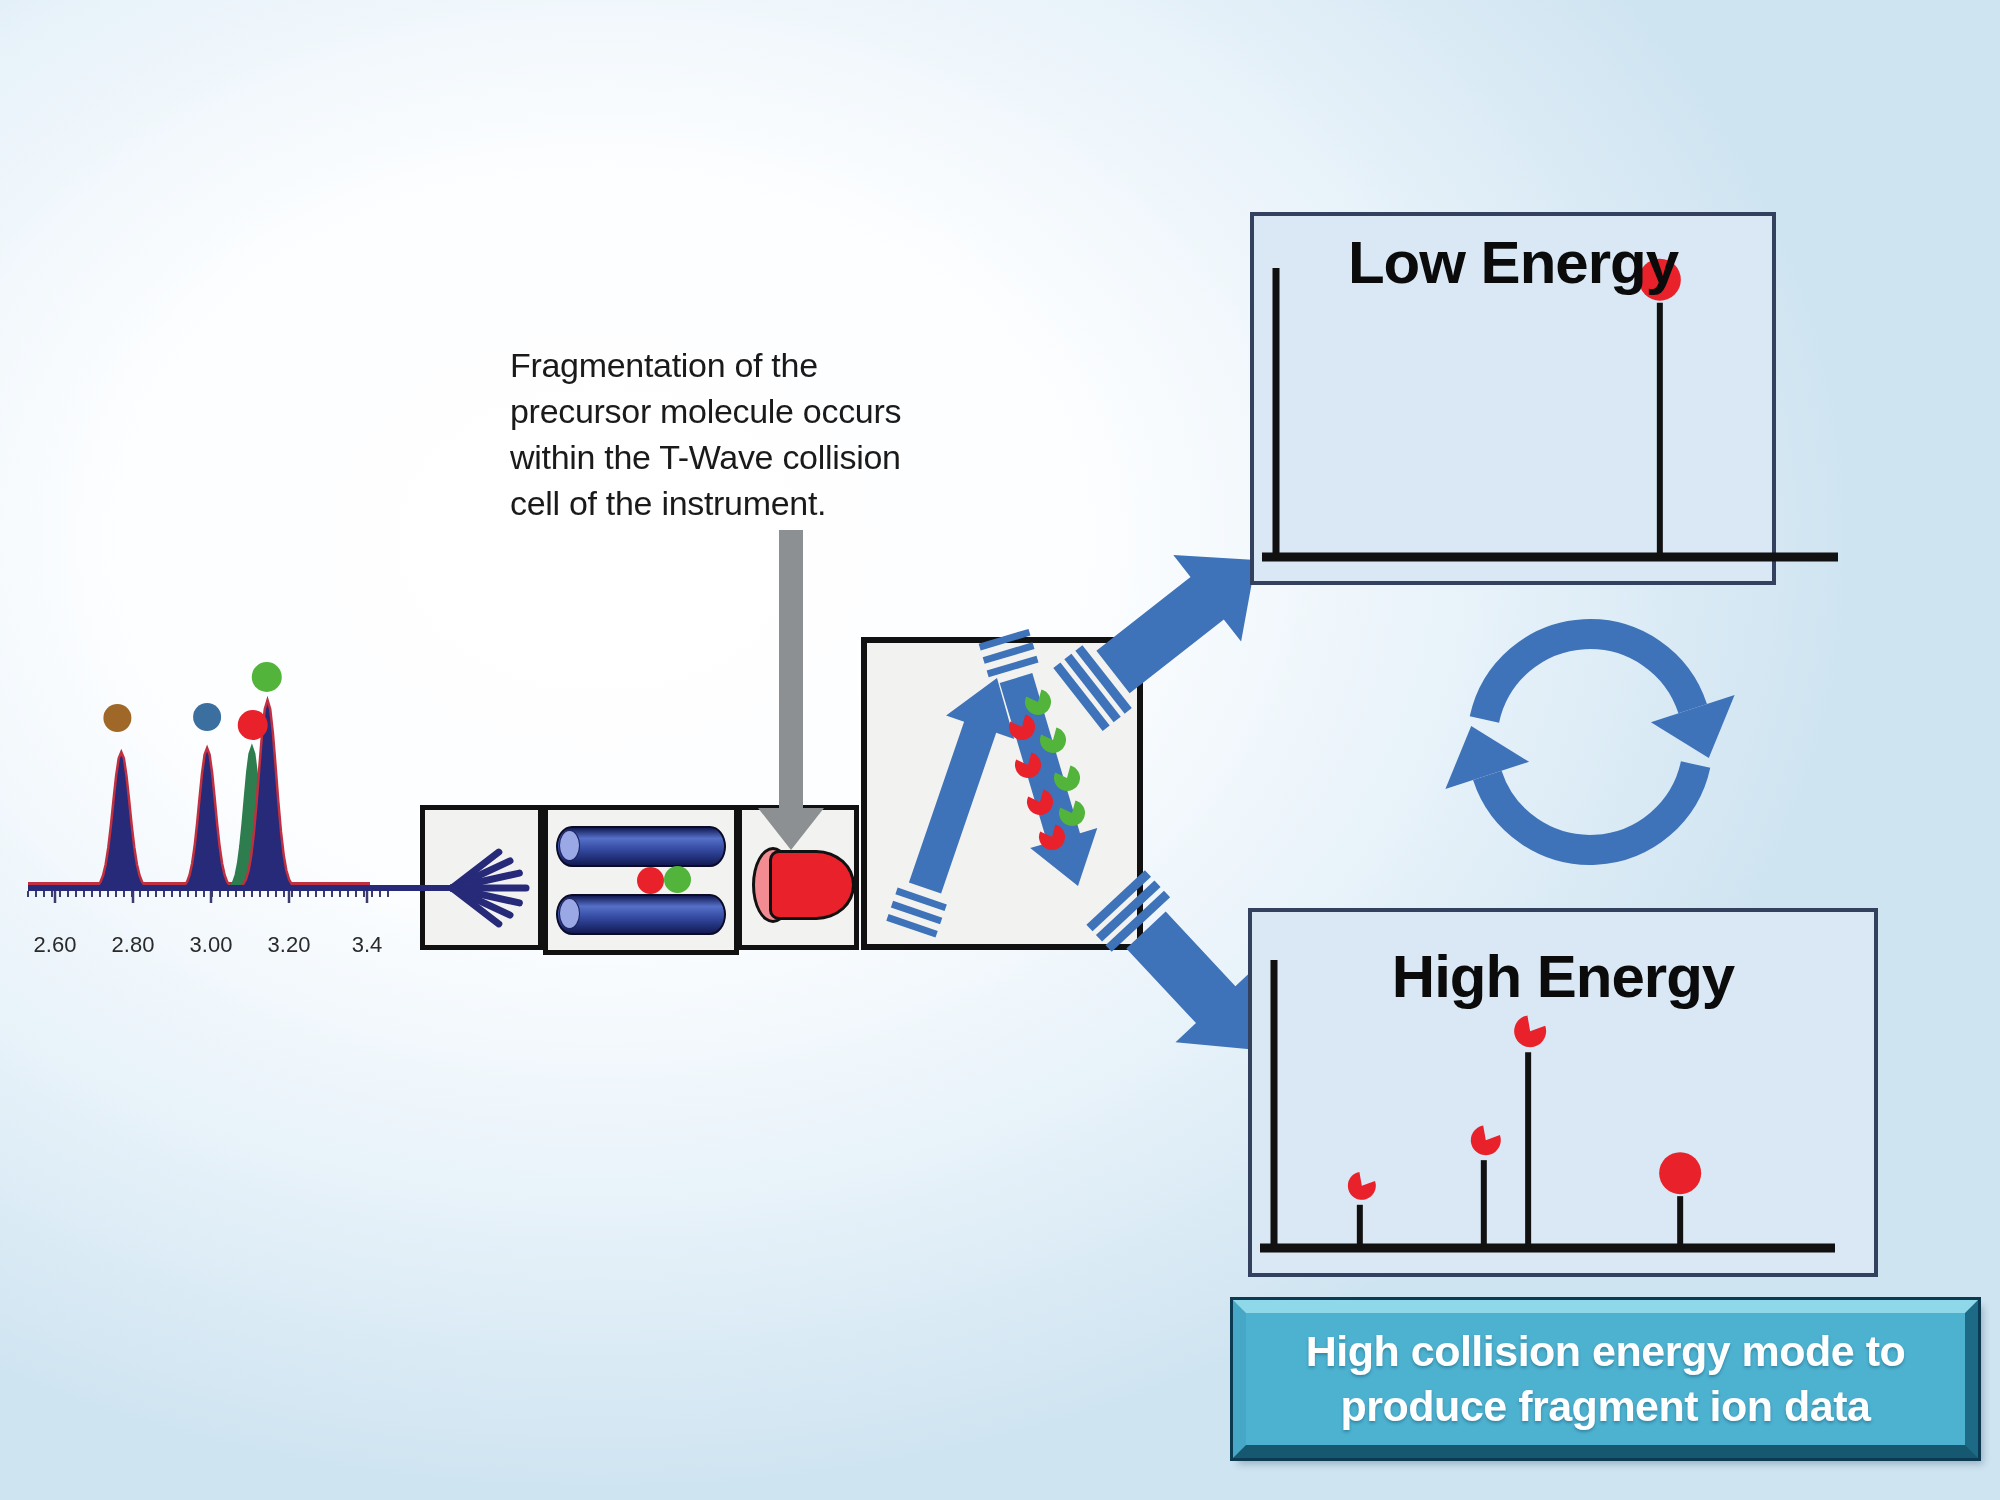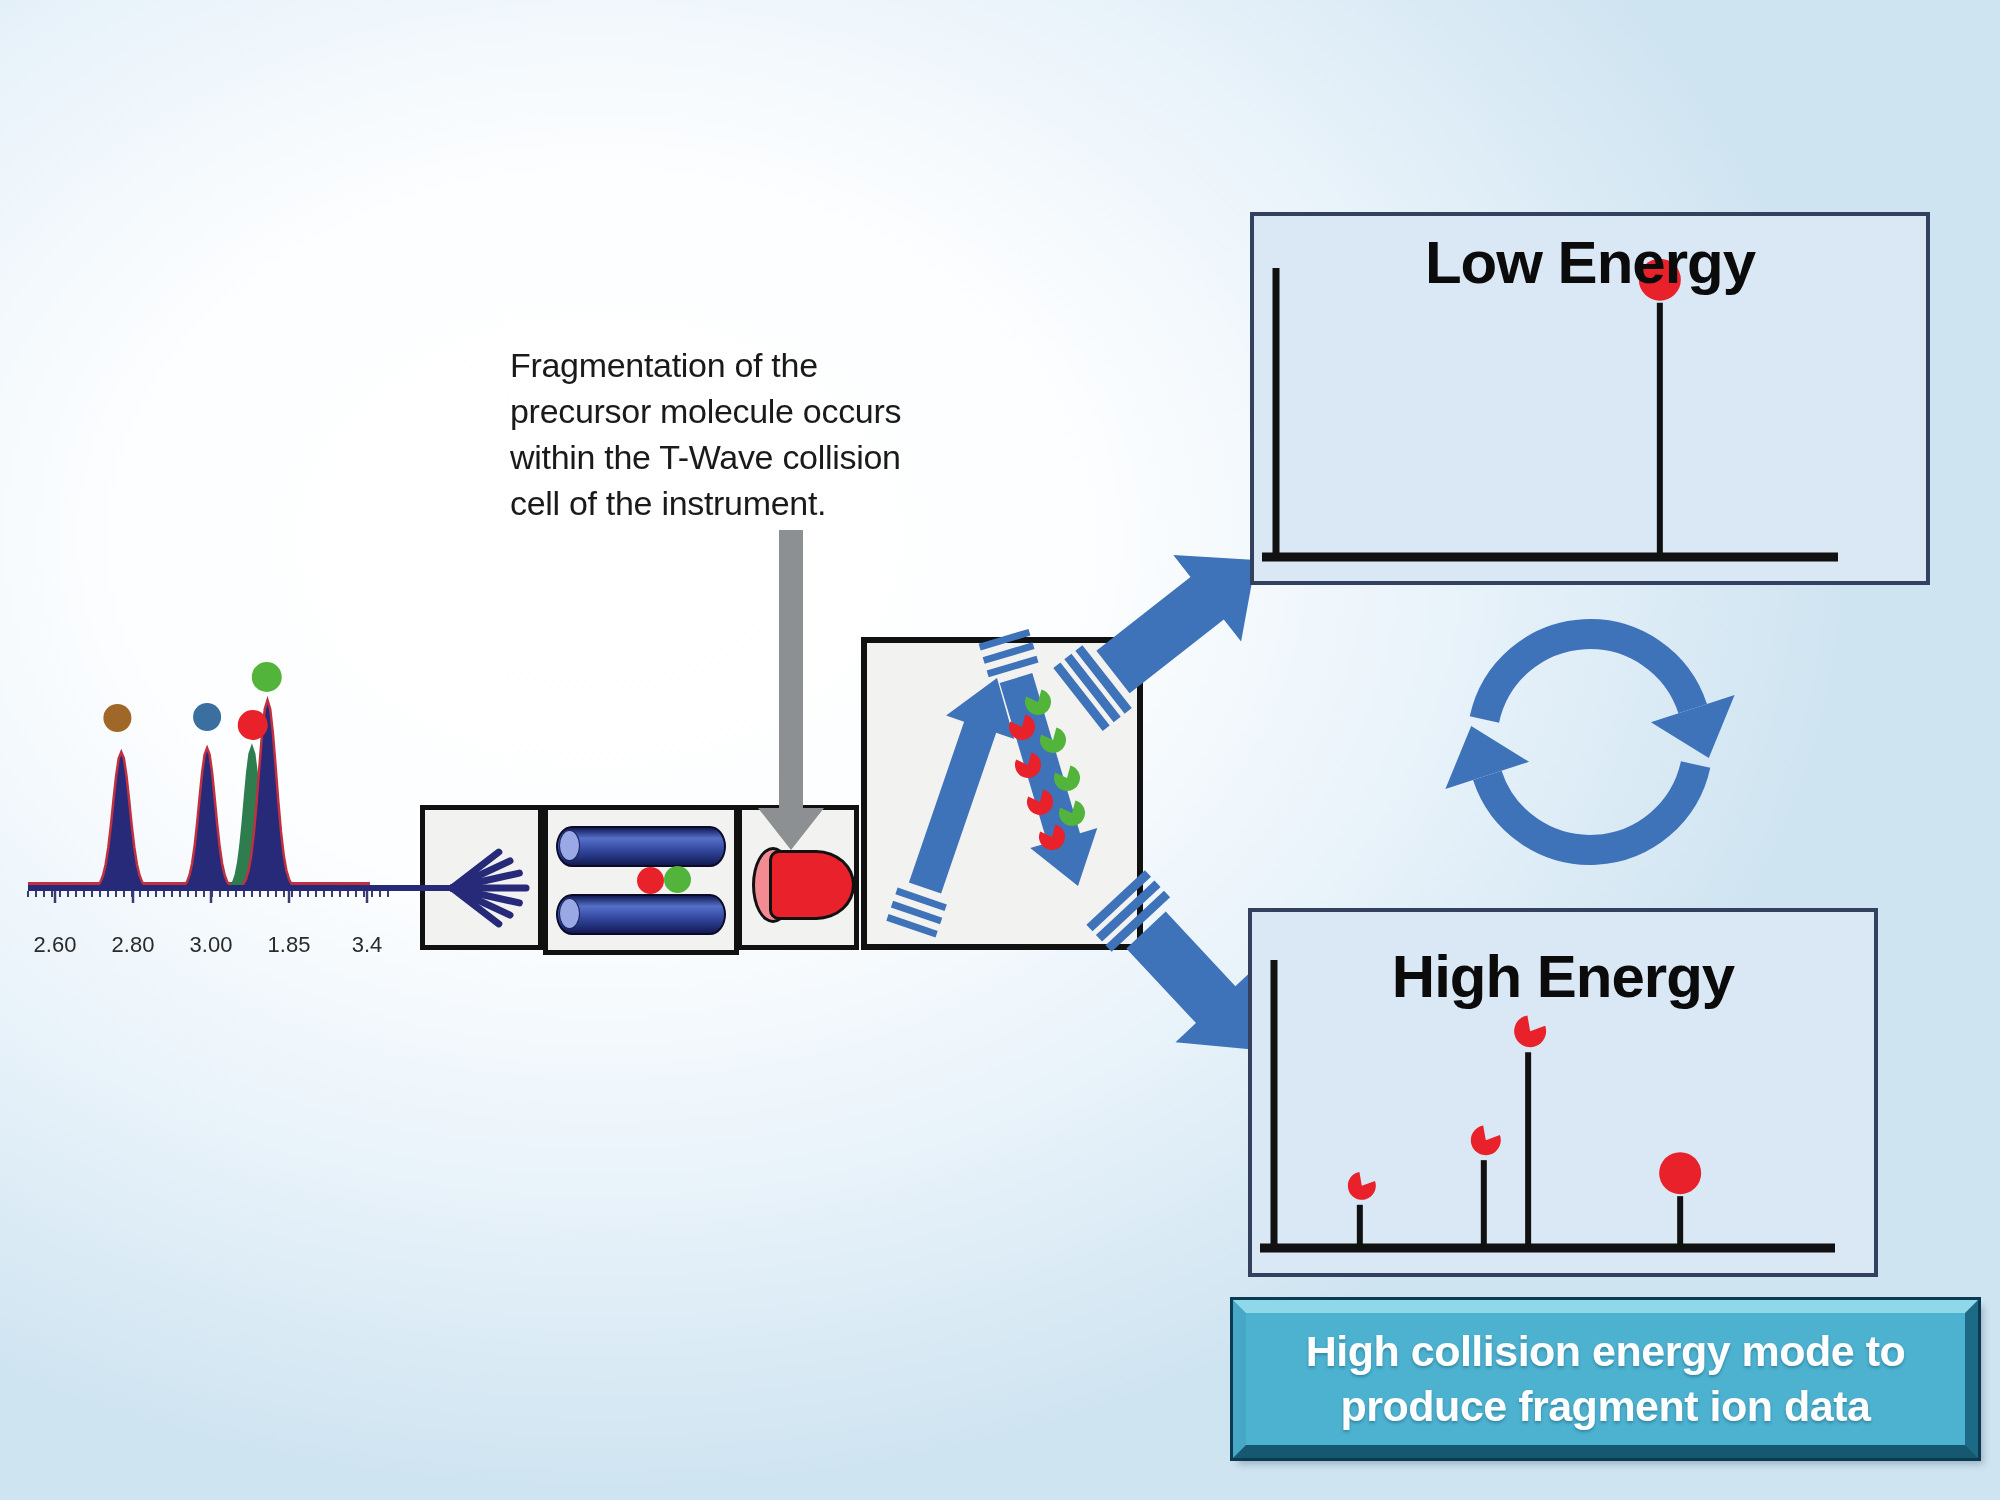--- a/index.html
+++ b/index.html
@@ -21,21 +21,21 @@
   #cyl-top{top:16px;} #cyl-bottom{top:84px;}
   .ion{position:absolute;width:27px;height:27px;border-radius:50%;}
   #ion-red{left:89px;top:57px;background:#e8212a;}
   #ion-green{left:116px;top:56px;background:#52b43a;}
   #cc-cap{position:absolute;left:10px;top:37px;width:36px;height:70px;border-radius:50%;
        background:#f28b92;border:3px solid #111;}
   #cc-body{position:absolute;left:27px;top:40px;width:80px;height:64px;background:#e8212a;border:3px solid #111;
        border-radius:10px 45% 45% 10px / 10px 50% 50% 10px;}
   
   .panel{position:absolute;background:#d9e8f4;border:4px solid #33415f;box-sizing:border-box;z-index:4;}
-  #panel-low{left:1250px;top:212px;width:680px;height:373px;}
+  #panel-low{left:1250px;top:212px;width:526px;height:373px;}
   #panel-high{left:1248px;top:908px;width:630px;height:369px;padding-left:44px;}
   .panel-title{position:absolute;left:0;width:100%;text-align:center;font-weight:bold;
        font-size:60px;color:#0b0b0b;letter-spacing:-1px;}
   #panel-low .panel-title{top:12px;}
   #panel-high .panel-title{top:30px;}
   .spec-svg{position:absolute;left:0;top:0;}
   
   .banner{position:absolute;box-sizing:border-box;z-index:5;
        border:13px solid;border-color:#8fd8e9 #1d6a86 #15586f #46a8c6;
        outline:3px solid #0c3a52;background:#4db1d0;
@@ -83,21 +83,21 @@
   <div id="frag-note">
     <div>Fragmentation of the</div>
     <div>precursor molecule occurs</div>
     <div>within the T-Wave collision</div>
     <div>cell of the instrument.</div>
   </div>
 
   <span class="tick-label" style="left:55px">2.60</span>
   <span class="tick-label" style="left:133px">2.80</span>
   <span class="tick-label" style="left:211px">3.00</span>
-  <span class="tick-label" style="left:289px">1.85</span>
+  <span class="tick-label" style="left:289px">3.20</span>
   <span class="tick-label" style="left:367px">3.4</span>
 
   <svg id="overlay" width="2000" height="1500" viewBox="0 0 2000 1500">
       <line x1="28" y1="884" x2="370" y2="884" stroke="#c03040" stroke-width="4"></line>
       <line x1="28" y1="891" x2="28" y2="897" stroke="#3b3b6e" stroke-width="2"></line>
       <line x1="36" y1="891" x2="36" y2="897" stroke="#3b3b6e" stroke-width="2"></line>
       <line x1="44" y1="891" x2="44" y2="897" stroke="#3b3b6e" stroke-width="2"></line>
       <line x1="52" y1="891" x2="52" y2="897" stroke="#3b3b6e" stroke-width="2"></line>
       <line x1="60" y1="891" x2="60" y2="897" stroke="#3b3b6e" stroke-width="2"></line>
       <line x1="68" y1="891" x2="68" y2="897" stroke="#3b3b6e" stroke-width="2"></line>

